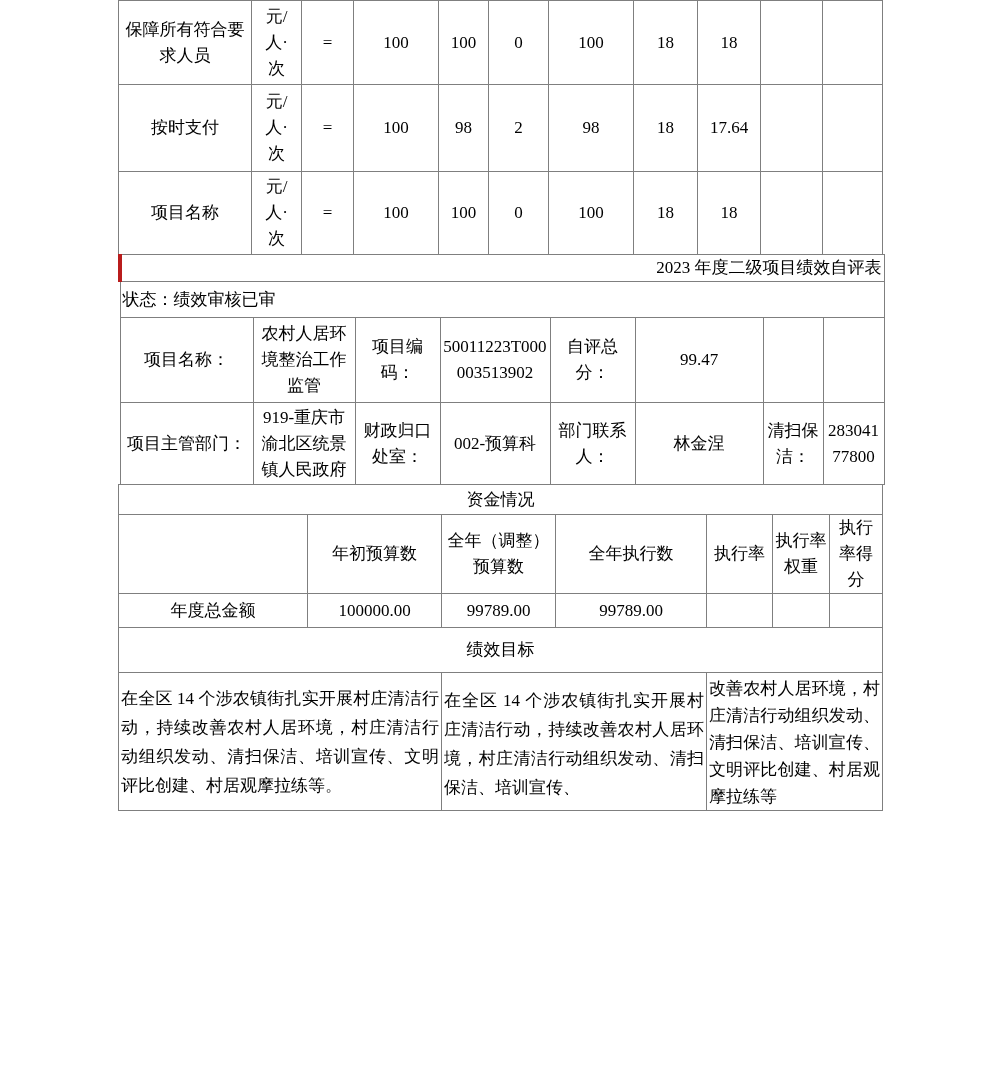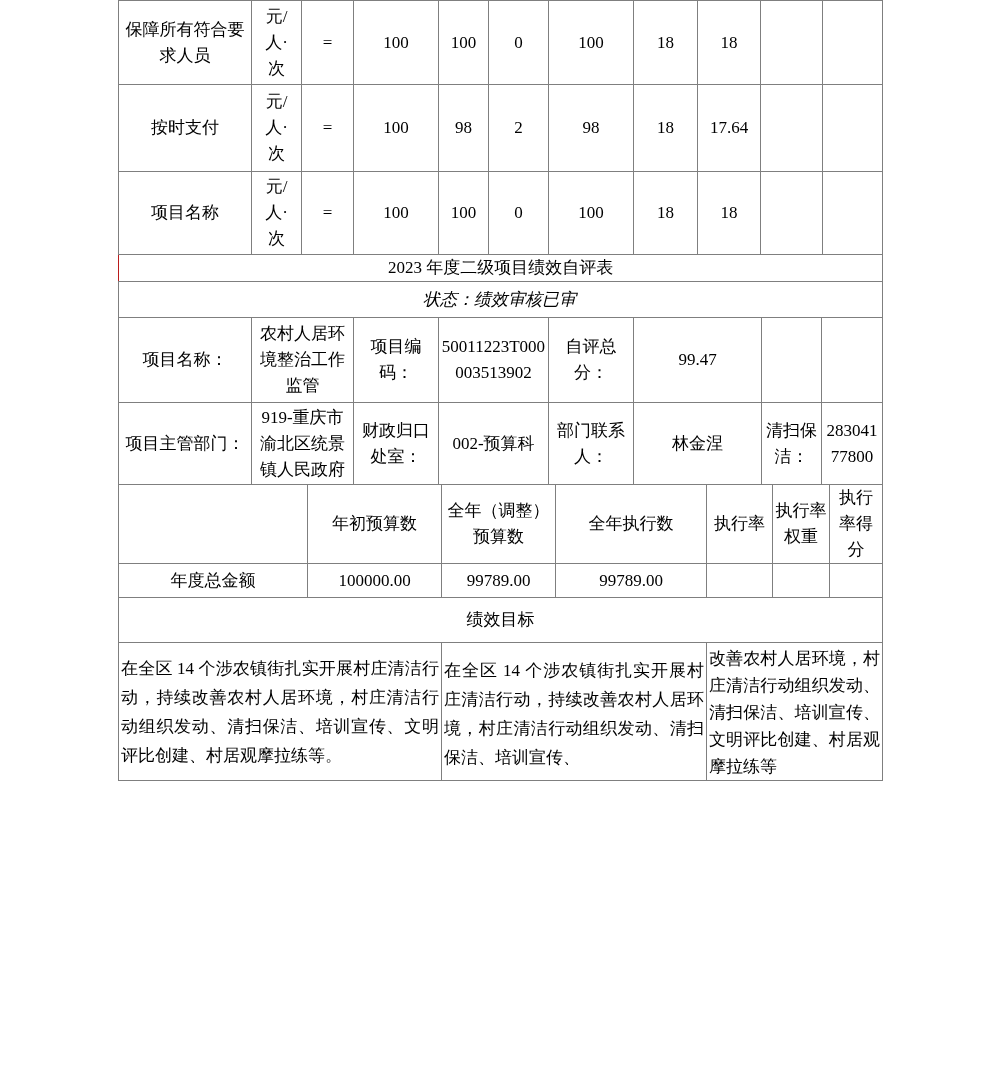--- a/index.html
+++ b/index.html
@@ -5,22 +5,22 @@
   html,body{margin:0;padding:0;background:#fff;color:#000;}
   body{width:1000px;height:1071px;overflow:hidden;position:relative;
        font-family:"Liberation Serif","DejaVu Serif",serif;}
   .doc{position:absolute;left:118px;top:0;width:764px;}
   table{border-collapse:collapse;table-layout:fixed;width:764px;margin-top:-1px;}
   table.first{margin-top:0;padding-left:36px;}
   td{border:1px solid #7f7f7f;text-align:center;vertical-align:middle;
      font-size:17px;line-height:26px;padding:0 2px;overflow:hidden;
      word-break:break-all;}
   .pre{white-space:pre-line;}
-  .title-row td{border-left:1px solid #b91c1c;border-right:1px solid #7f7f7f;}
-  .status td{text-align:center;padding-right:4px;font-style:italic;}
+  .title-row td{border-left:4px solid #b91c1c;border-right:1px solid #7f7f7f;text-align:right;}
+  .status td{text-align:left;padding-right:4px;}
   .hdr td{padding:0 1px;}
   .para td{vertical-align:middle;text-align:justify;line-height:29px;padding:0 2px;}
   .para td.top{vertical-align:top;padding-top:13px;}
   .para td.top2{vertical-align:top;padding-top:2px;line-height:27px;}
 </style>
 </head>
 <body>
 
 <div class="doc">
 
@@ -132,20 +132,23 @@
     <colgroup>
       <col style="width:189px">
         <col style="width:134px">
         <col style="width:114px">
       <col style="width:151px">
         <col style="width:66px">
         <col style="width:57px">
       <col style="width:53px">
     </colgroup>
     <tbody>
+        <tr style="height:30px">
+      <td colspan="7">资金情况</td>
+    </tr>
     <tr class="hdr" style="height:60px">
       <td></td>
       <td>年初预算数</td>
       <td>全年（调整）预算数</td>
       <td>全年执行数</td>
       <td>执行率</td>
       <td>执行率权重</td>
       <td>执行率得分</td>
     </tr>
     <tr style="height:34px">

